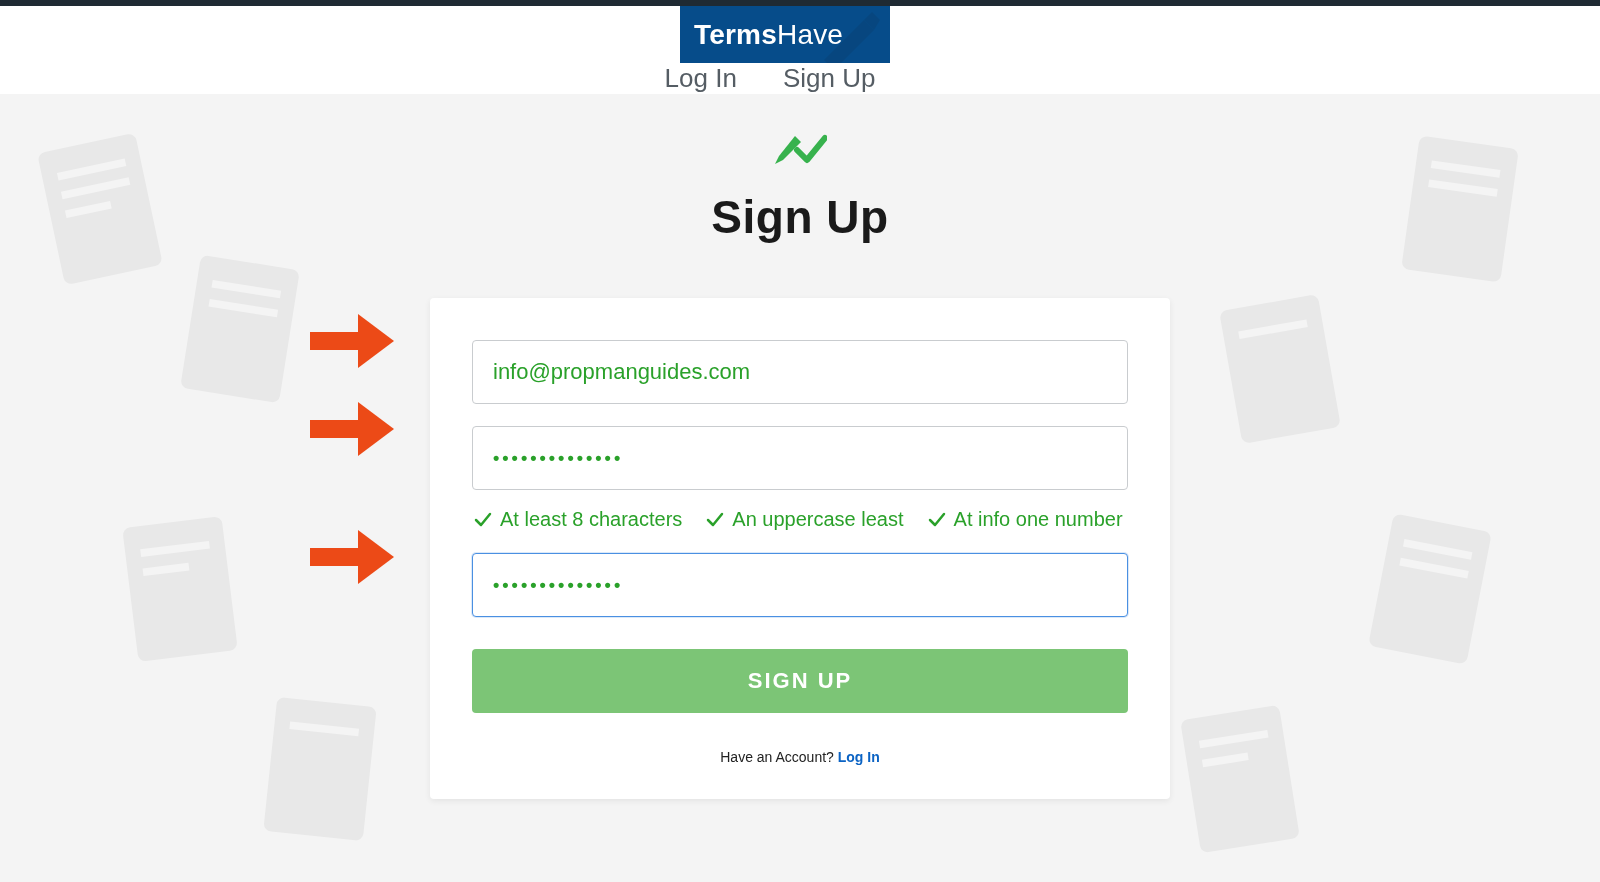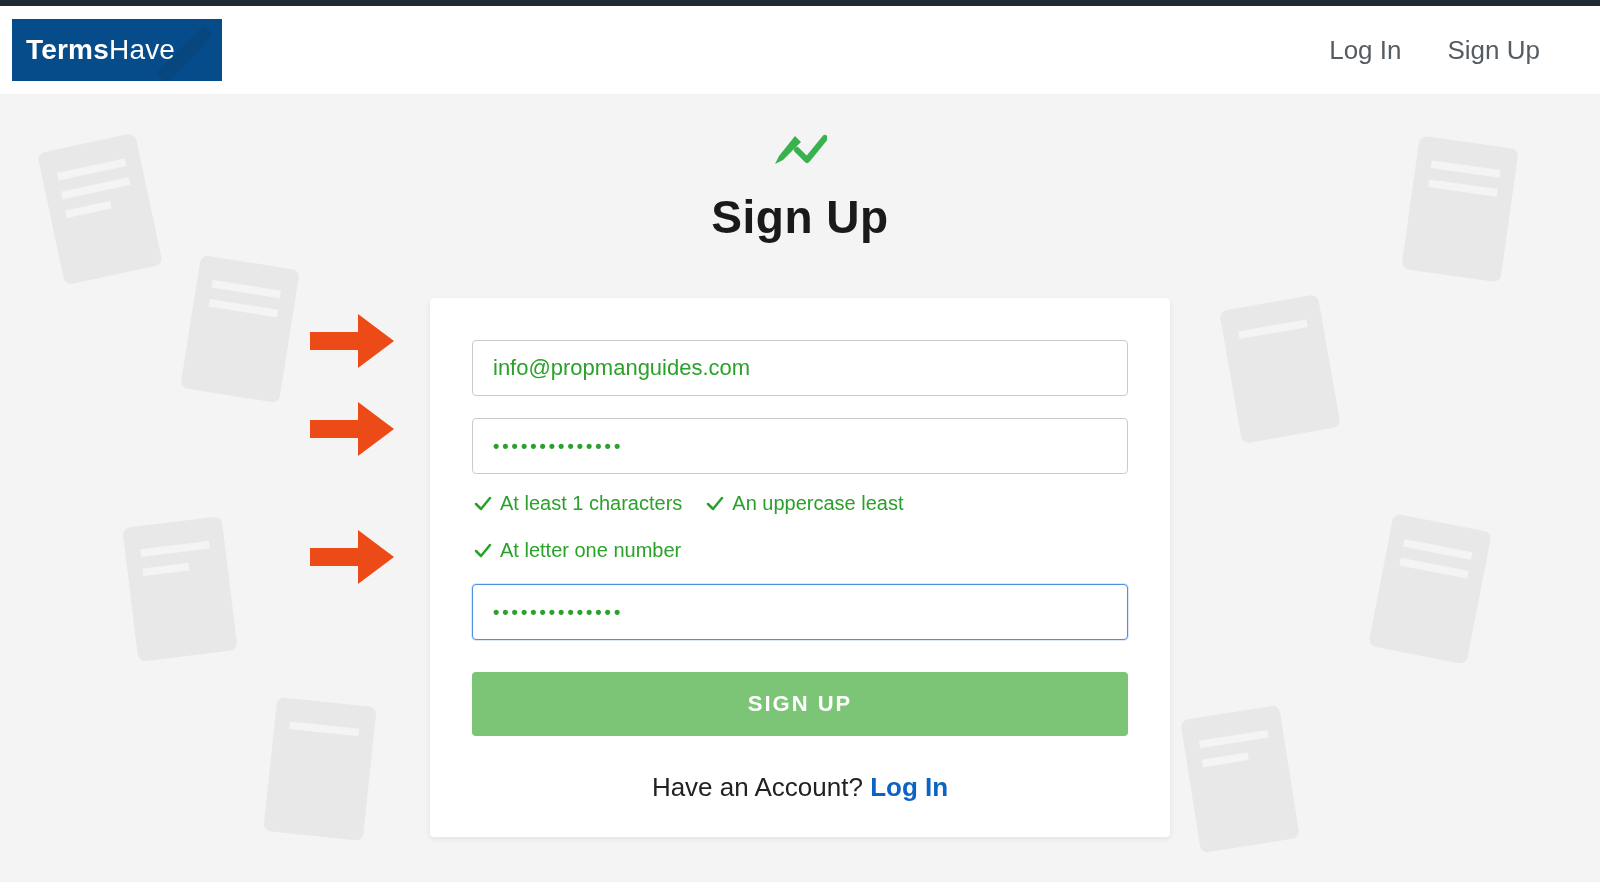--- a/index.html
+++ b/index.html
@@ -23,20 +23,21 @@
 
   
   header.site-header {
     background: #ffffff;
     height: 88px;
     display: flex;
     align-items: center;
     justify-content: space-between;
     padding: 0 42px 0 0;
     position: relative;
+    flex-direction: column;
   }
 
   .logo-box {
     background: #064c8a;
     color: #fff;
     height: 62px;
     width: 210px;
     margin-left: 12px;
     display: flex;
     align-items: center;
@@ -109,21 +110,21 @@
     width: 740px;
     margin: 54px auto 0 auto;
     border-radius: 4px;
     box-shadow: 0 2px 6px rgba(0,0,0,0.07);
     padding: 42px 42px 34px 42px;
     position: relative;
   }
 
   .field {
     width: 100%;
-    height: 56px;
+    height: 64px;
     border: 1px solid #c9cccf;
     border-radius: 4px;
     padding: 0 20px;
     font-size: 22px;
     color: #2aa12a;
     display: flex;
     align-items: center;
     margin-bottom: 22px;
     background: #fff;
   }
@@ -174,21 +175,21 @@
     font-weight: 700;
     border: none;
     border-radius: 4px;
     cursor: pointer;
     margin-top: 10px;
   }
 
   .have-account {
     text-align: center;
     margin-top: 36px;
-    font-size: 26px;
+    font-size: 14px;
     color: #222;
   }
   .have-account a {
     color: #0b63c4;
     font-weight: 600;
     text-decoration: none;
     cursor: pointer;
   }
 
   
@@ -296,33 +297,33 @@
 
     <div class="field">
       <span class="dots">••••••••••••••</span>
     </div>
 
     <div class="pw-reqs">
       <div class="req">
         <svg viewBox="0 0 18 18">
             <path d="M2 9 L7 14 L16 3" stroke="#2aa12a" stroke-width="2.5" fill="none" stroke-linecap="round" stroke-linejoin="round"></path>
           </svg>
-        <span>At least 1 characters</span>
+        <span>At least 8 characters</span>
       </div>
       <div class="req">
         <svg viewBox="0 0 18 18">
             <path d="M2 9 L7 14 L16 3" stroke="#2aa12a" stroke-width="2.5" fill="none" stroke-linecap="round" stroke-linejoin="round"></path>
           </svg>
         <span>An uppercase least</span>
       </div>
       <div class="req">
         <svg viewBox="0 0 18 18">
             <path d="M2 9 L7 14 L16 3" stroke="#2aa12a" stroke-width="2.5" fill="none" stroke-linecap="round" stroke-linejoin="round"></path>
           </svg>
-        <span>At letter one number</span>
+        <span>At info one number</span>
       </div>
     </div>
 
     <div class="field focused">
       <span class="dots">••••••••••••••</span>
     </div>
 
     <button class="signup-btn">SIGN UP</button>
 
     <div class="have-account">

